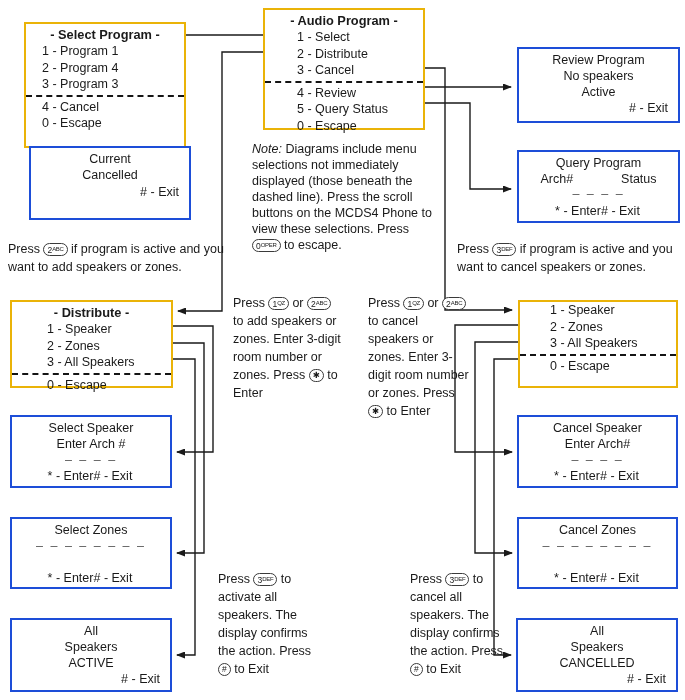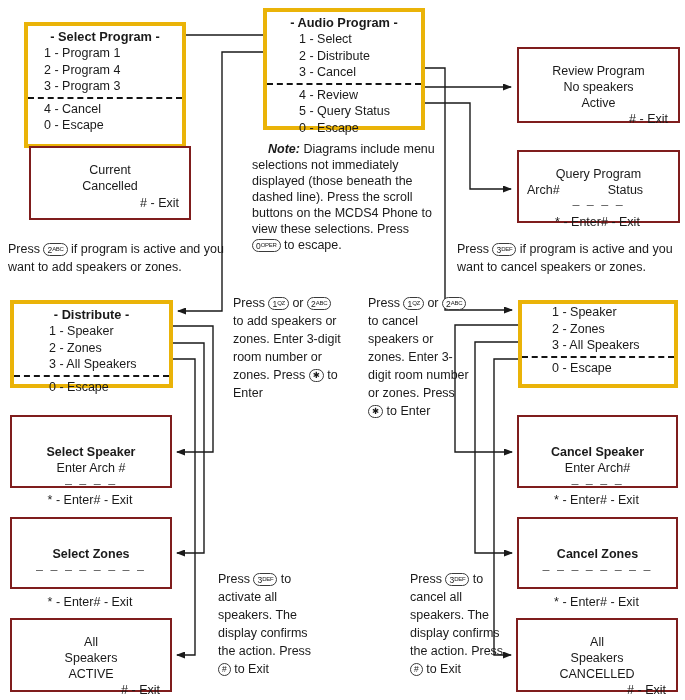--- a/index.html
+++ b/index.html
@@ -1,33 +1,33 @@
 <!DOCTYPE html>
 <html><head>
 <meta charset="utf-8">
 <style>
   html,body{margin:0;padding:0;background:#fff;}
   .canvas{position:relative;width:685px;height:700px;background:#ffffff;overflow:hidden;
           font-family:"Liberation Sans",sans-serif;font-size:12.5px;color:#1a1a1a;}
   svg.conn{position:absolute;left:0;top:0;pointer-events:none;}
-  .menubox{position:absolute;background:#fff;border:4px solid #eab308;box-sizing:border-box;z-index:2;}
+  .menubox{position:absolute;background:#fff;border:2px solid #eab308;box-sizing:border-box;z-index:2;}
   .mtitle{font-weight:bold;text-align:center;font-size:12.8px;padding-top:3px;line-height:16px;}
   .mitem{line-height:16.5px;white-space:nowrap;}
   .mi24{padding-left:16px}.mi32{padding-left:32px}.mi35{padding-left:35px}.mi30{padding-left:30px}
   .mdivider{border-top:2px dashed #141414;margin:2px 0;}
-  .dispbox{position:absolute;background:#fff;border:2px solid #7f1d1d;box-sizing:border-box;padding-top:15px;z-index:2;}
+  .dispbox{position:absolute;background:#fff;border:2px solid #1d4ed8;box-sizing:border-box;padding-top:4px;z-index:2;}
   .dline{text-align:center;line-height:15.8px;}
-  .bold{font-weight:bold;margin-top:13px;}
+  .bold{font-weight:normal;}
   .dash{color:#555;letter-spacing:2px;}
   .drow{display:flex;justify-content:center;padding:0 10px 0 8px;line-height:16px;}
   .drow.end{justify-content:flex-end;}
-  .qcols{display:flex;justify-content:flex-start;padding:0 8px;line-height:15.5px;gap:48px;}
+  .qcols{display:flex;justify-content:center;padding:0 8px;line-height:15.5px;gap:48px;}
   .txt{position:absolute;line-height:17.5px;z-index:3;}
   .lh16{line-height:16px;} .lh18{line-height:18px;}
-  .nlabel{font-weight:bold;font-style:italic;margin-left:16px;}
+  .nlabel{font-weight:normal;font-style:italic;}
   .key{display:inline-block;border:1px solid #3a3a3a;border-radius:9px;padding:0 3px;
        font-size:8.5px;line-height:11px;vertical-align:1px;white-space:nowrap;background:#fff;}
   .key .sub{font-size:6px;vertical-align:1.5px;letter-spacing:-0.3px;}
 </style>
 </head>
 <body>
 
 <div class="canvas">
 
   <svg class="conn" width="685" height="700">

